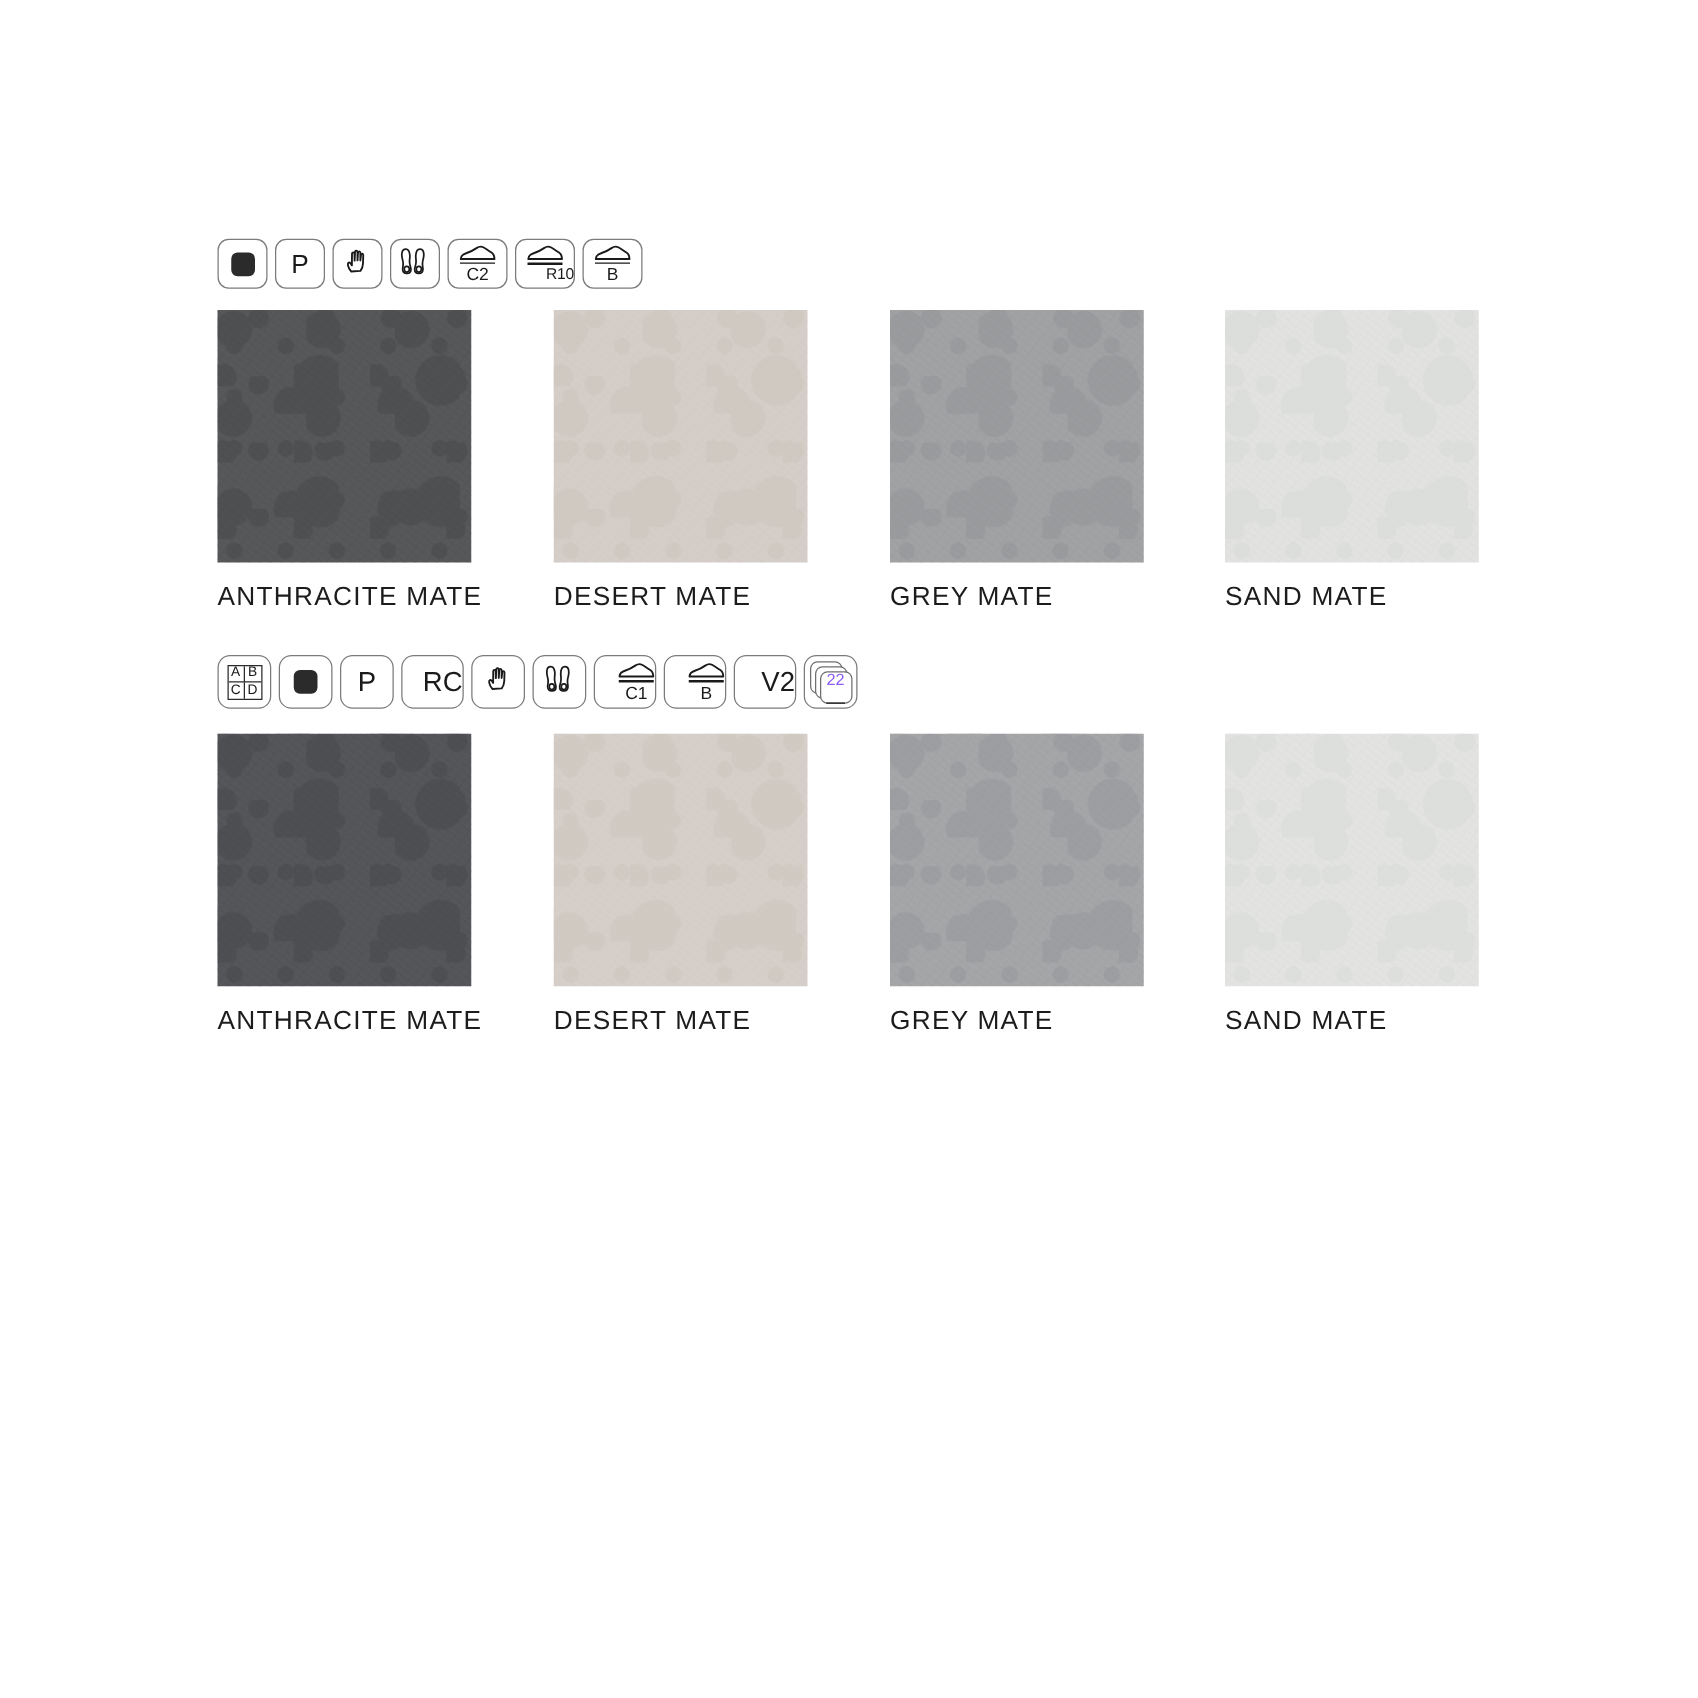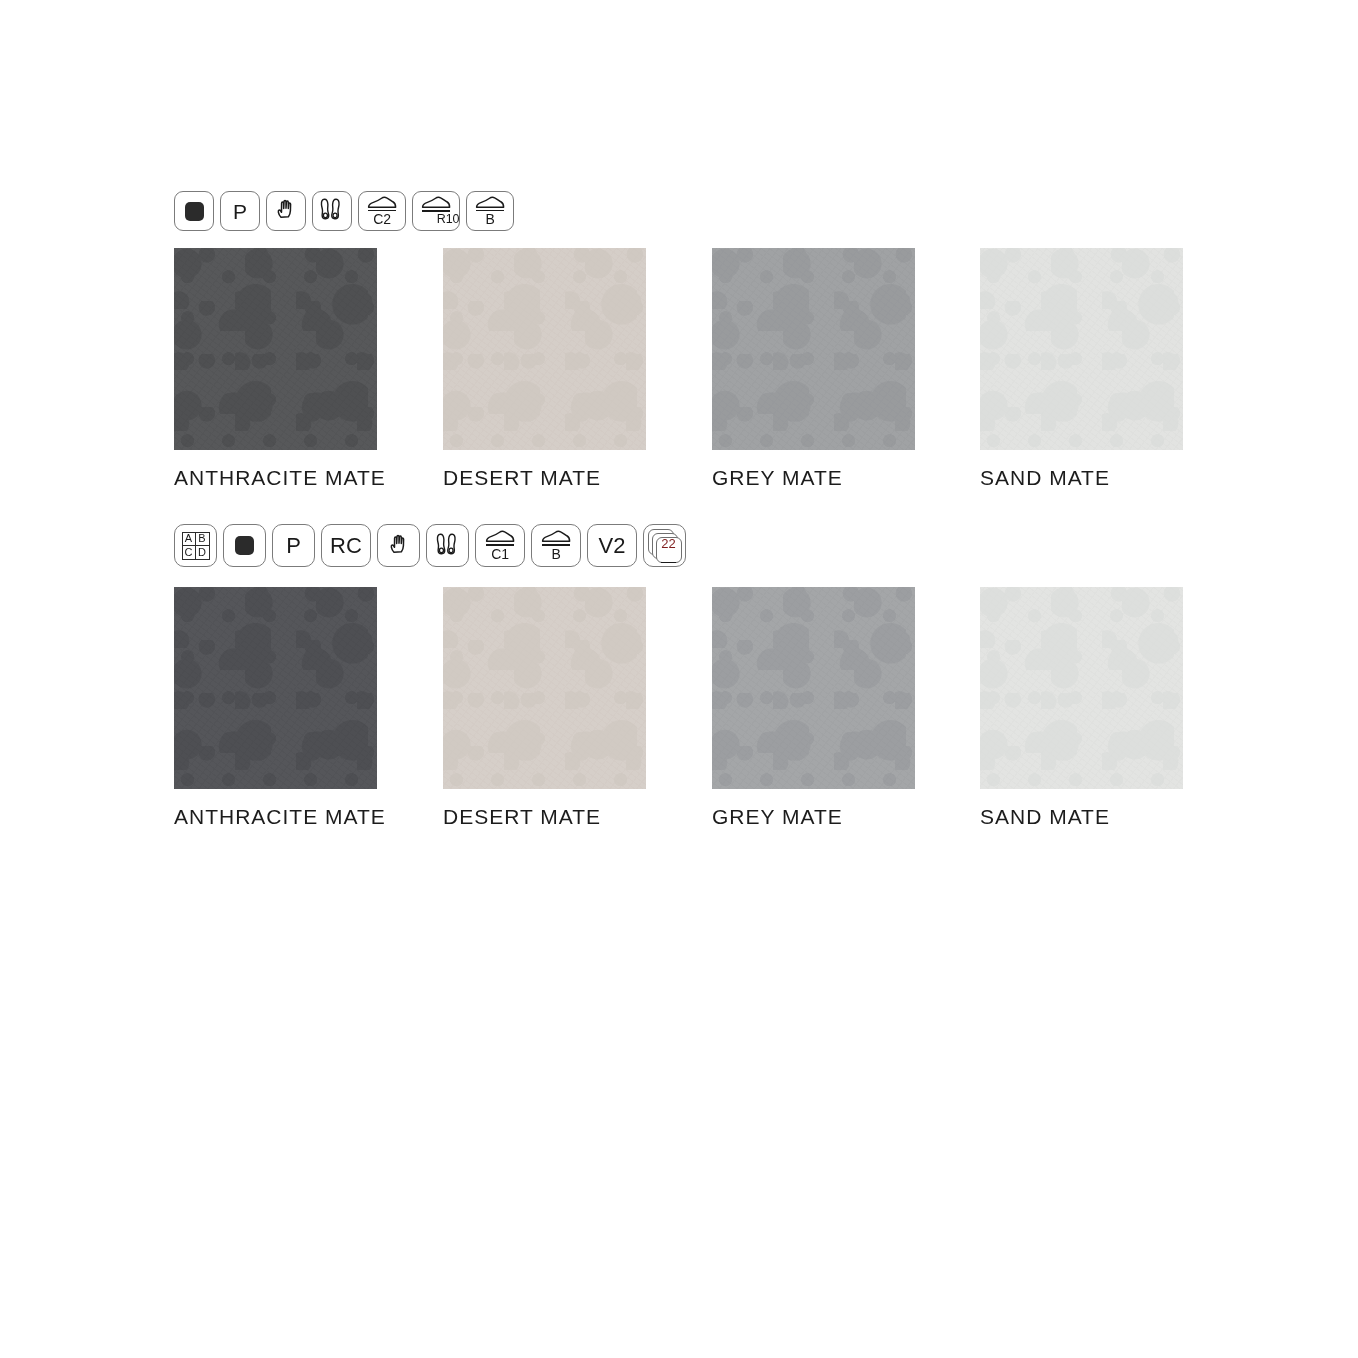--- a/index.html
+++ b/index.html
@@ -58,21 +58,21 @@
     justify-content: center;
     flex: 0 0 auto;
     position: relative;
   }
   .icon-row.row2 .icon-box {
     width: 43px;
     height: 43px;
     border-radius: 10px;
   }
   .icon-box.wide { width: 48px; }
-  .icon-row.row2 .icon-box.wide { width: 50px; }
+  .icon-row.row2 .icon-box.wide { width: 50px; justify-content: flex-end; }
 
   .icon-box .glyph {
     font-size: 21px;
     font-weight: 500;
     color: #1a1a1a;
     letter-spacing: 0;
     line-height: 1;
     font-family: "Liberation Sans", sans-serif;
   }
   .icon-row.row2 .icon-box .glyph { font-size: 22px; }
@@ -151,21 +151,21 @@
   .stack-wrap .lay.l2 { left: 4px;  top: 4px; }
   .stack-wrap .lay.l3 {
     left: 8px; top: 8px;
     display: flex;
     align-items: center;
     justify-content: center;
   }
   .stack-wrap .lay.l3 .num {
     font-size: 13px;
     line-height: 1;
-    color: #7f1d1d;
+    color: #8b5cf6;
     border-bottom: 1.3px solid #1a1a1a;
     padding-bottom: 12px;
   }
 
   
   .swatch {
     position: absolute;
     width: 203px;
     height: 202px;
   }

